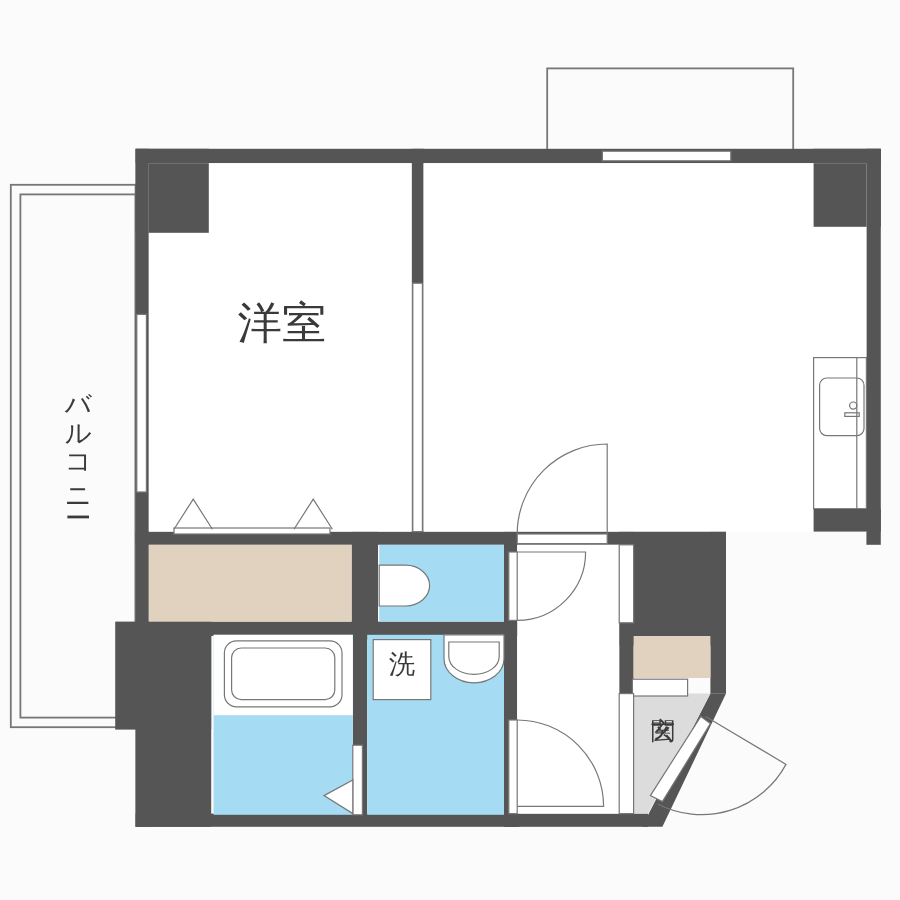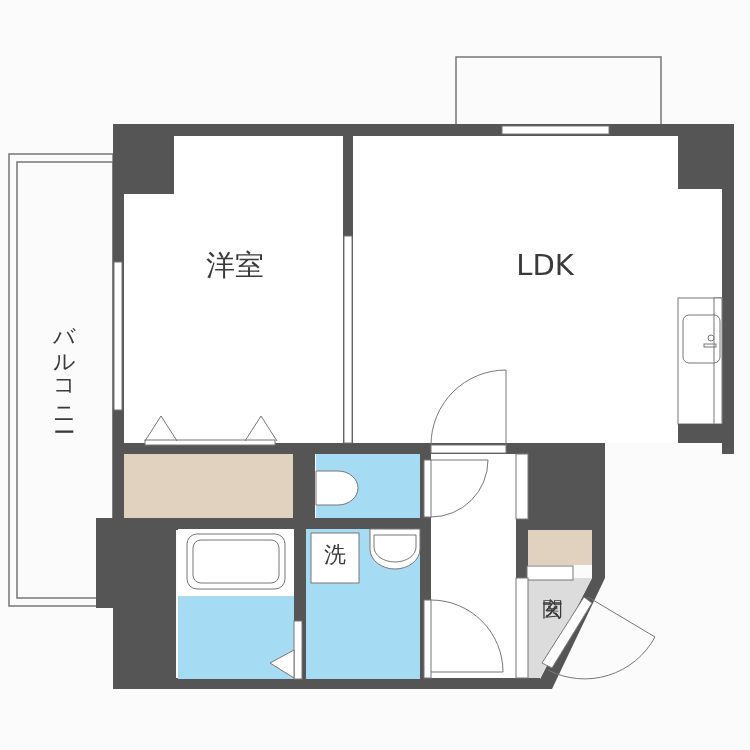--- a/index.html
+++ b/index.html
@@ -1,19 +1,19 @@
 <!DOCTYPE html>
 <html><head>
 <meta charset="utf-8">
 <style>
   html, body { margin:0; padding:0; background:#fbfbfb; }
   body { width:750px; height:750px; overflow:hidden; }
   #plan { position:absolute; left:0; top:0; width:750px; height:750px; }
   .lbl { position:absolute; color:#3a3a3a; font-family:"DejaVu Sans", sans-serif; text-align:center; line-height:1.1; }
-  .room-big { font-size:29px; }
+  .room-big { font-size:37px; }
   .vert { writing-mode:vertical-rl; font-size:22px; letter-spacing:2px; }
   .small { font-size:22px; }
 </style>
 </head>
 <body>
 
 <svg id="plan" viewBox="0 0 750 750" xmlns="http://www.w3.org/2000/svg">
 
   <rect x="456" y="57" width="205" height="68" fill="none" stroke="#777" stroke-width="1.5"></rect>
 
@@ -94,17 +94,16 @@
   <rect x="527" y="566" width="46" height="14" fill="#fff" stroke="#777"></rect>
   <rect x="516" y="578" width="12" height="100" fill="#fff" stroke="#777"></rect>
   <polygon points="584,597 592,603 552,668 542,663" fill="#fff" stroke="#777"></polygon>
   <path d="M588,597 L655,637 A80,80 0 0 1 548,670" fill="none" stroke="#777"></path>
 </svg>
 
 <div class="lbl room-big" style="left:160px;top:250px;width:150px;">
   <div>洋室</div>
 </div>
 <div class="lbl room-big" style="left:470px;top:250px;width:150px;">
-  <div>LDK</div>
 </div>
 <div class="lbl vert" style="left:52px;top:312px;">バルコニー</div>
 <div class="lbl small" style="left:311px;top:543px;width:48px;">洗</div>
 <div class="lbl vert" style="left:542px;top:582px;font-size:20px;">玄関</div>
 
 </body></html>

